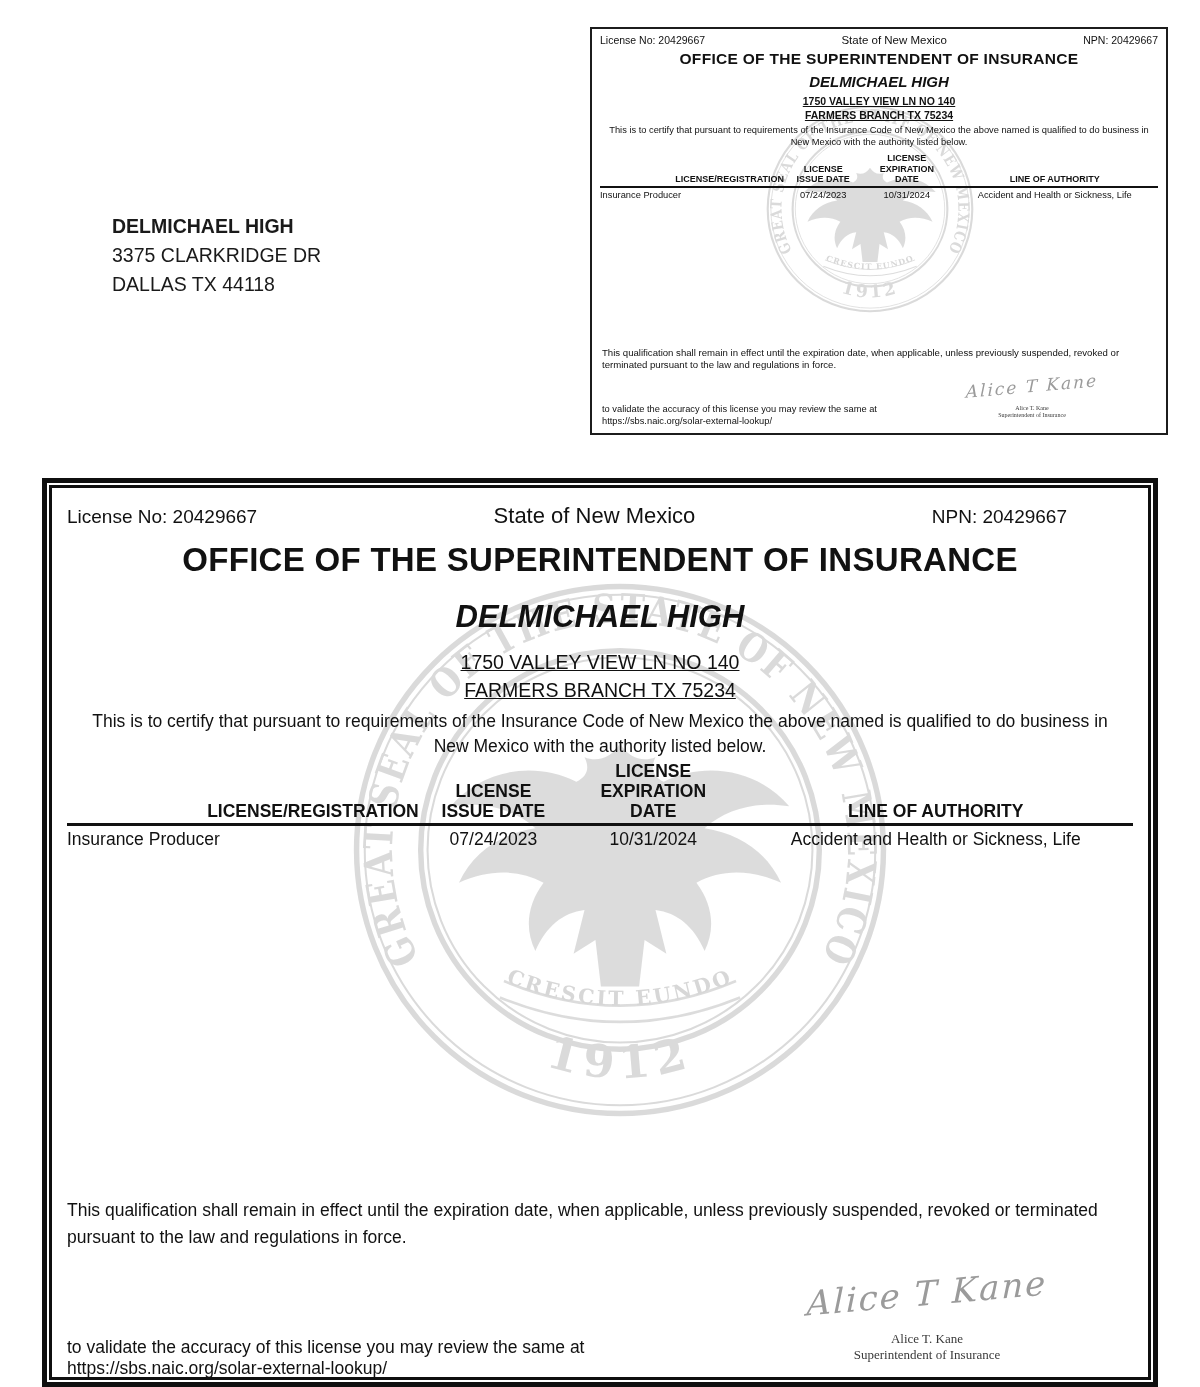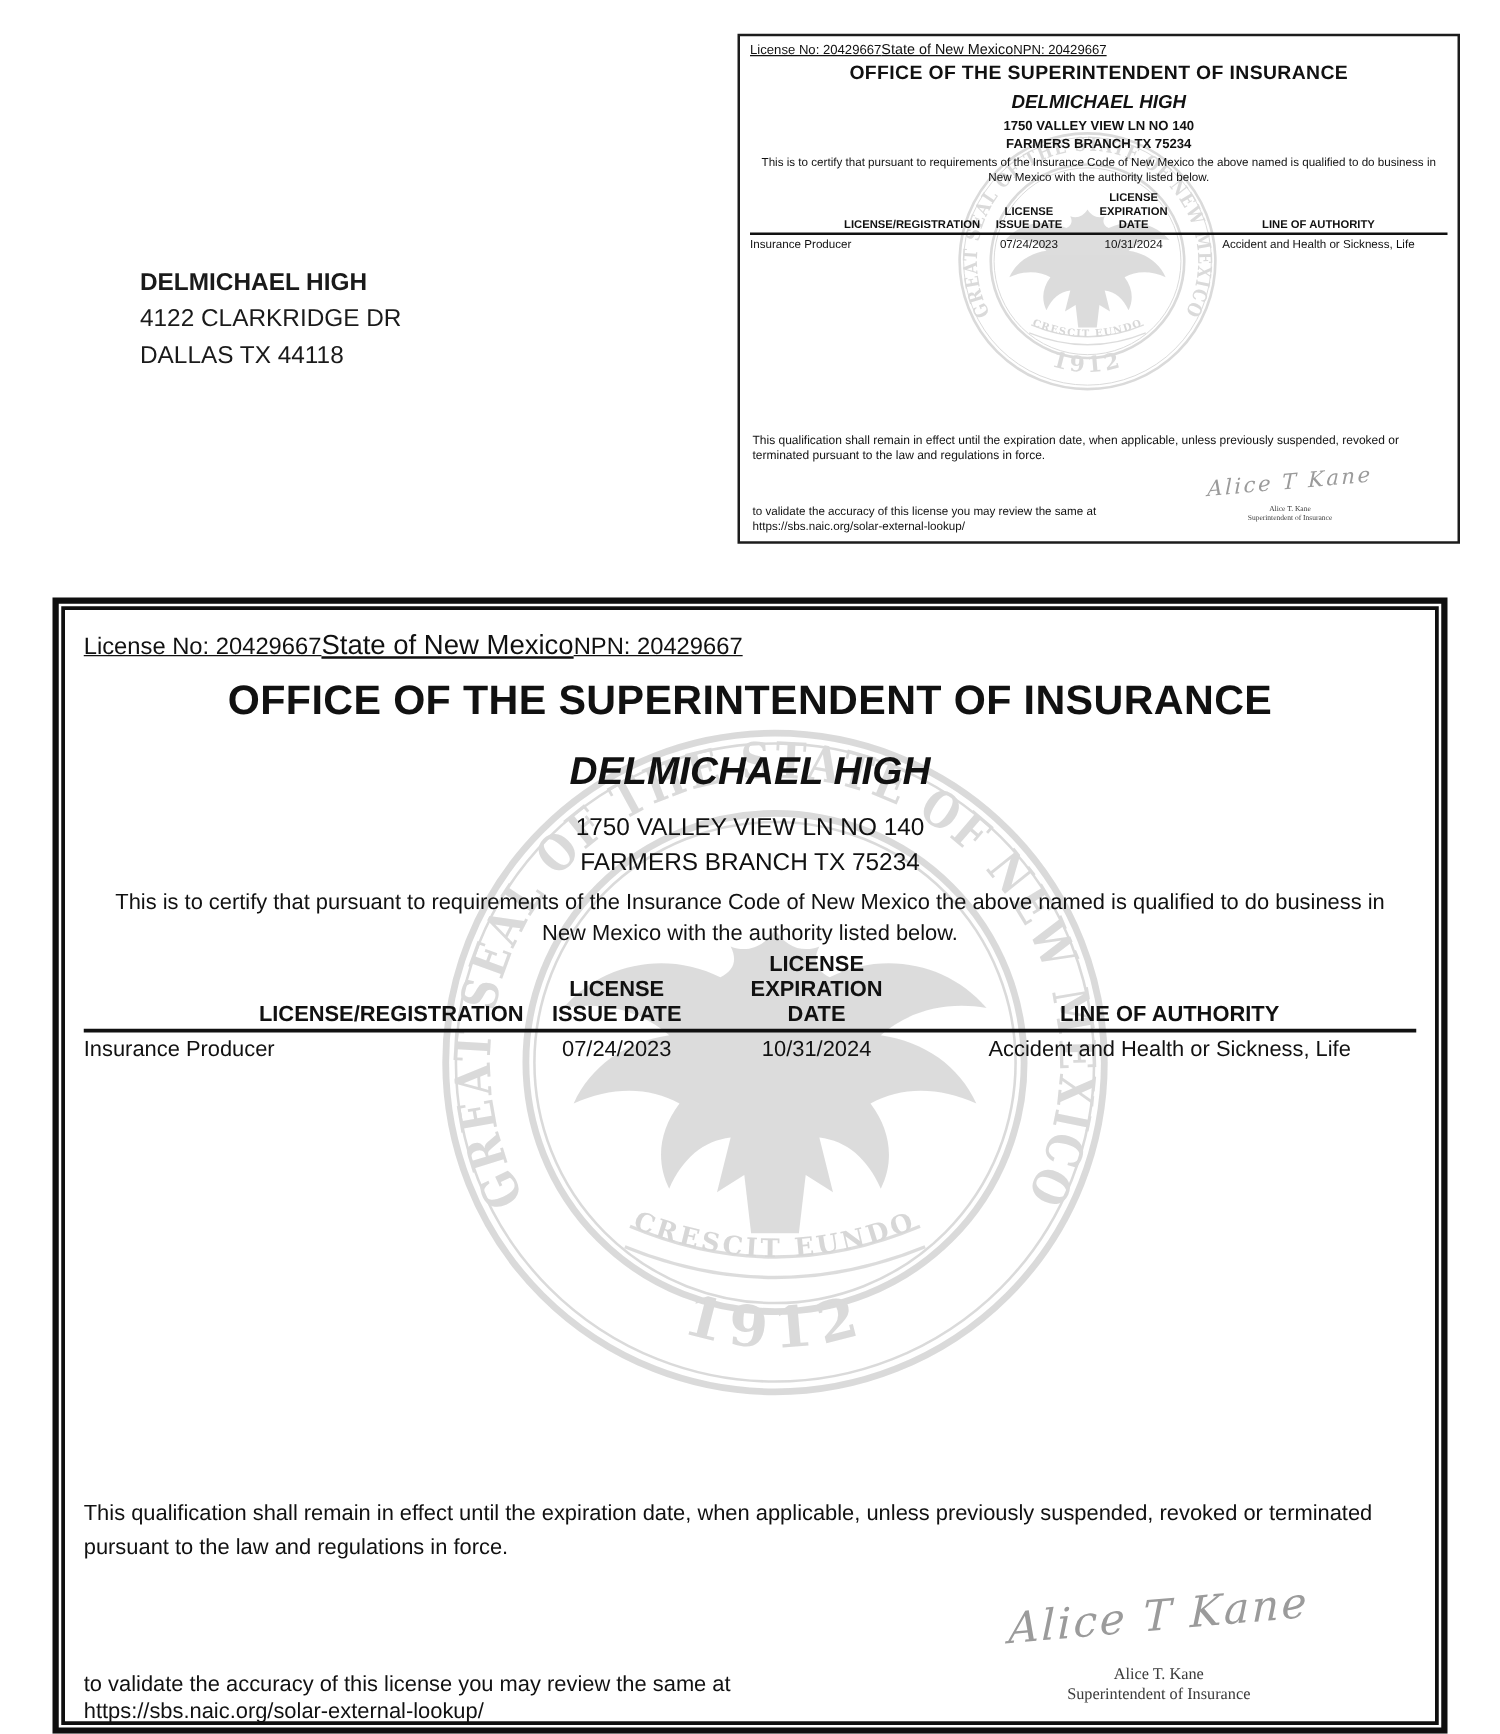--- a/index.html
+++ b/index.html
@@ -8,24 +8,24 @@
          font-family:"Liberation Sans", sans-serif; color:#111; }
   .stage { position:absolute; inset:0; background:#fff; }
 
   
   .recipient { position:absolute; left:112px; top:212px; font-size:19.5px; line-height:29px; color:#1a1a1a; }
   .recipient .r-name { font-weight:700; }
 
   
   .cert { position:absolute; background:#fff; overflow:hidden; }
   .cert > * { position:absolute; }
-  .c-header { display:flex; align-items:baseline;text-decoration:underline; }
+  .c-header { display:flex; justify-content:space-between; align-items:baseline; }
   .c-office { left:0; right:0; text-align:center; font-weight:700; letter-spacing:.3px; }
   .c-name { left:0; right:0; text-align:center; font-weight:700; font-style:italic; }
-  .c-addr { left:0; right:0; text-align:center; }
+  .c-addr { left:0; right:0; text-align:center;text-decoration:underline; }
   .c-certify { text-align:center; }
   .c-table { display:grid; grid-template-columns:33% 14% 16% 37%; align-items:end; }
   .c-table .c-th { font-weight:700; text-align:center; }
   .c-table .c-th1 { text-align:right; }
   .c-rule { grid-column:1 / -1; background:#111; width:100%; }
   .c-td { text-align:center; }
   .c-td1 { text-align:left; }
   .c-qual { text-align:left;margin-top:34px; }
   .c-sig { text-align:center; }
   .c-sig-script { font-family:"DejaVu Serif", serif; font-style:italic; color:#9b9b9b;
@@ -85,21 +85,21 @@
   .cert > div { z-index:2; }
   .cert > svg { z-index:1; }
 </style>
 </head>
 <body>
 
 <div class="stage">
 
   <div class="recipient">
     <div class="r-name">DELMICHAEL HIGH</div>
-    <div>4122 CLARKRIDGE DR</div>
+    <div>3375 CLARKRIDGE DR</div>
     <div>DALLAS TX 44118</div>
   </div>
 
   <section class="cert cert-small">
     <svg class="c-seal" viewBox="0 0 400 400" aria-hidden="true">
       <g fill="none" stroke="#c2c2c2">
         <circle cx="200" cy="200" r="193" stroke-width="4"></circle>
         <circle cx="200" cy="200" r="187" stroke-width="1.5"></circle>
         <circle cx="200" cy="200" r="146" stroke-width="4"></circle>
         <circle cx="200" cy="200" r="141" stroke-width="1.5"></circle>

